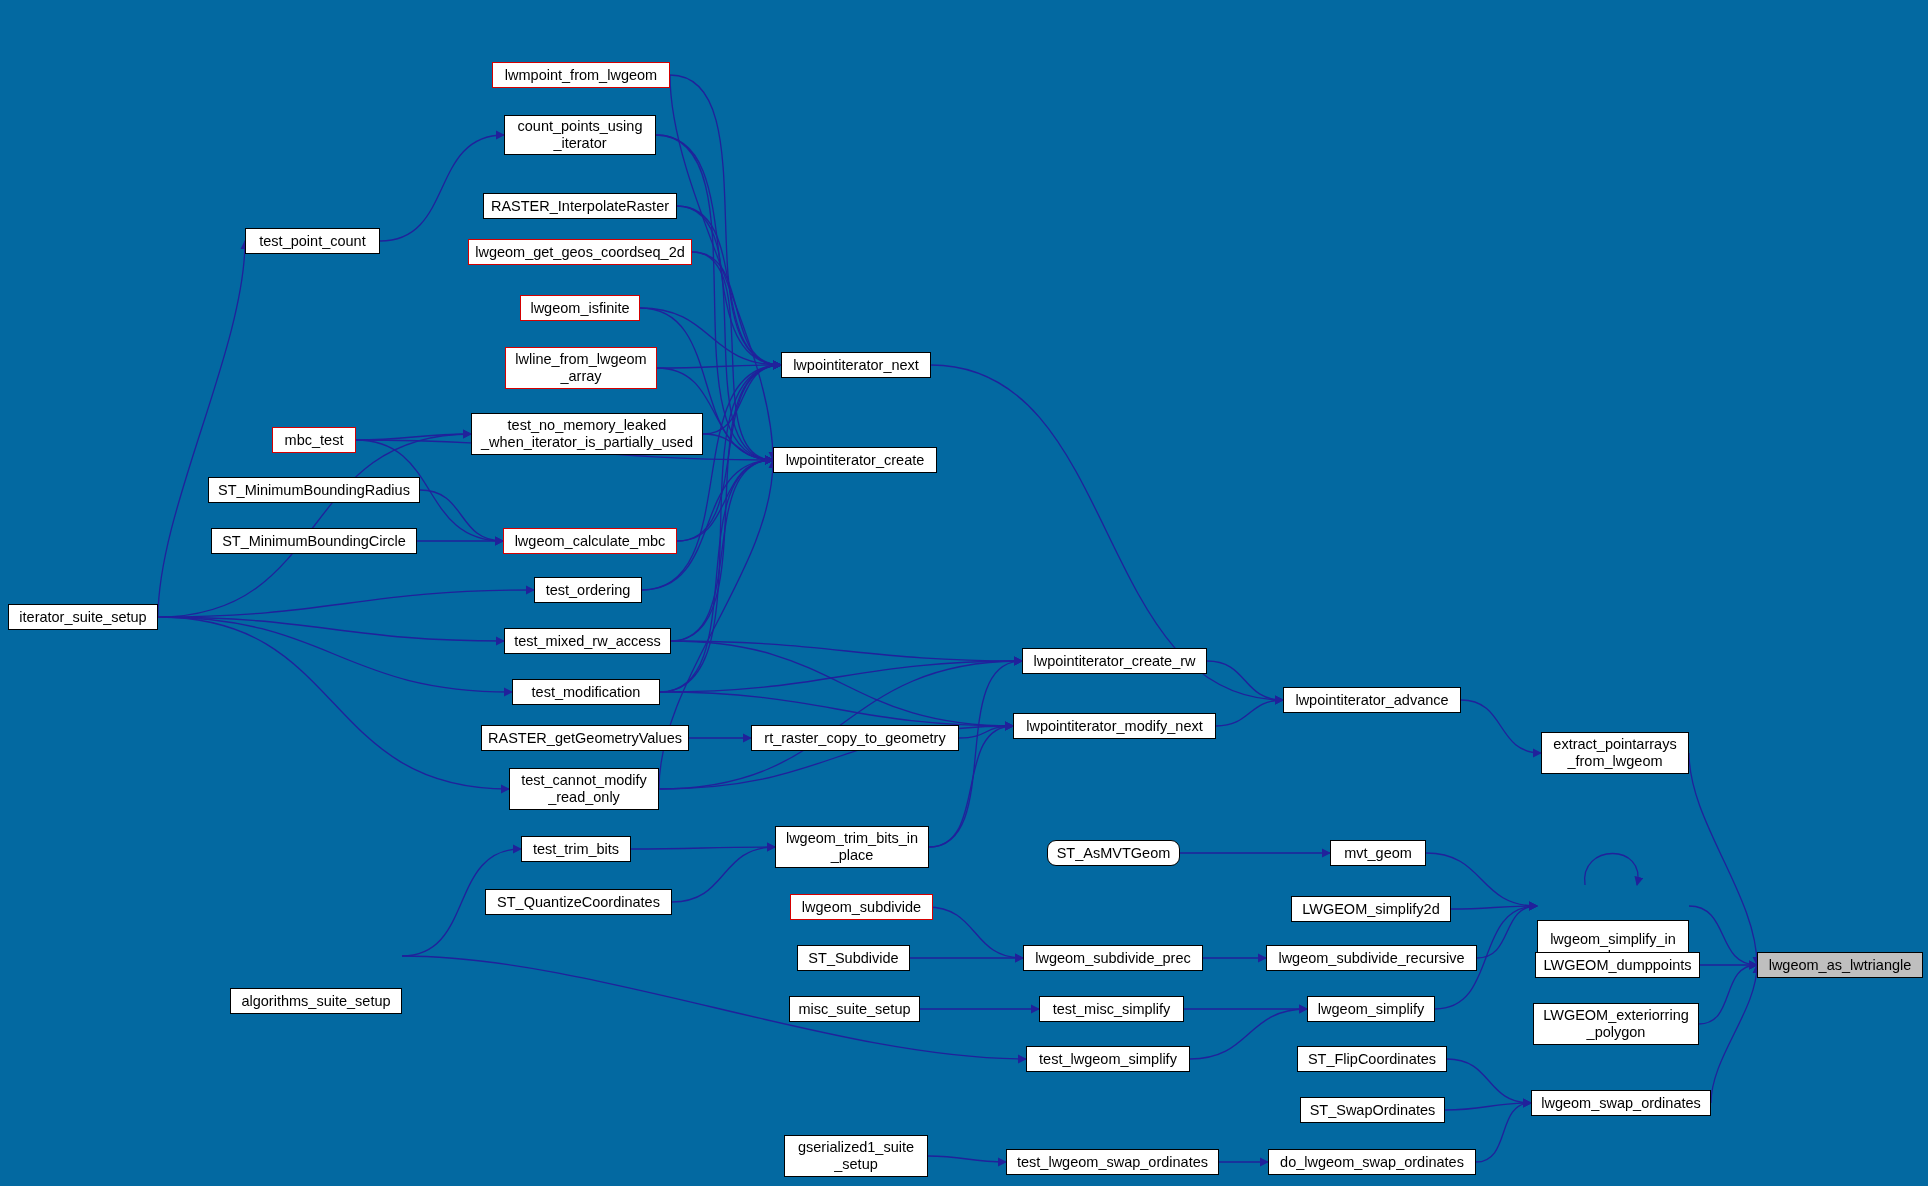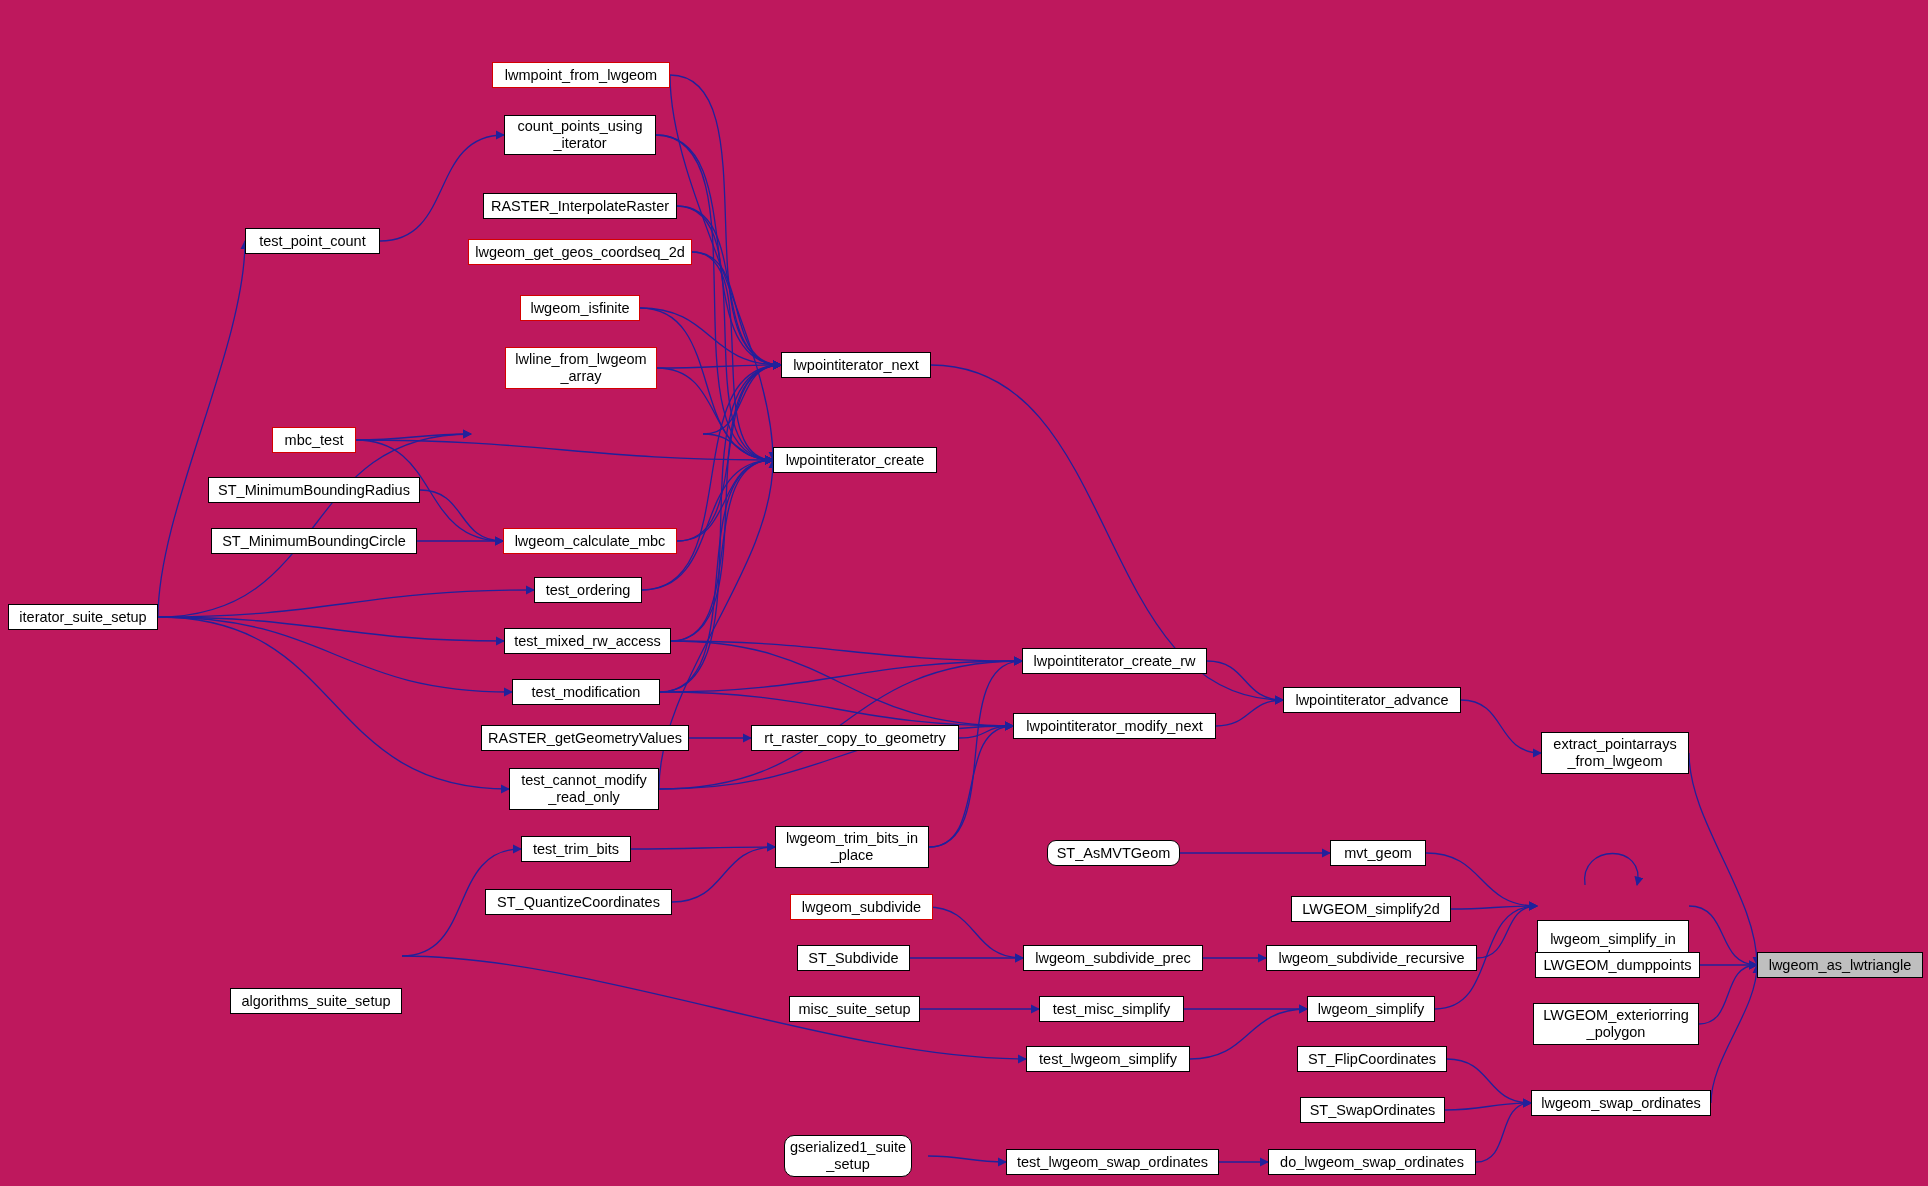--- a/index.html
+++ b/index.html
@@ -1,21 +1,21 @@
 <!DOCTYPE html>
 <html><head>
 <meta charset="utf-8">
 <style>
   html, body { margin:0; padding:0; background:#ffffff; }
   body { font-family: "Liberation Sans", sans-serif; }
   #canvas {
     position: relative;
     width: 1928px;
     height: 1186px;
-    background: #be185d;
+    background: #0369a1;
     overflow: hidden;
   }
   #edges { position:absolute; left:0; top:0; width:1928px; height:1186px; }
   .node {
     position: absolute;
     box-sizing: border-box;
     background: #ffffff;
     border: 1px solid #000000;
     display: flex;
     align-items: center;
@@ -121,20 +121,22 @@
 <div class="node red" style="left: 492px; top: 62px; width: 178px; height: 26px;">lwmpoint_from_lwgeom</div>
     <div class="node" style="left: 504px; top: 115px; width: 152px; height: 40px;">count_points_using
 _iterator</div>
     <div class="node" style="left: 483px; top: 193px; width: 194px; height: 26px;">RASTER_InterpolateRaster</div>
     <div class="node red" style="left: 468px; top: 239px; width: 224px; height: 26px;">lwgeom_get_geos_coordseq_2d</div>
     <div class="node red" style="left: 520px; top: 295px; width: 120px; height: 26px;">lwgeom_isfinite</div>
     <div class="node red" style="left: 505px; top: 347px; width: 152px; height: 42px;">lwline_from_lwgeom
 _array</div>
     <div class="node" style="left: 781px; top: 352px; width: 150px; height: 26px;">lwpointiterator_next</div>
     <div class="node" style="left: 245px; top: 228px; width: 135px; height: 26px;">test_point_count</div>
+    <div class="node" style="left: 471px; top: 413px; width: 232px; height: 42px;">test_no_memory_leaked
+_when_iterator_is_partially_used</div>
     <div class="node red" style="left: 272px; top: 427px; width: 84px; height: 26px;">mbc_test</div>
     <div class="node" style="left: 208px; top: 477px; width: 212px; height: 26px;">ST_MinimumBoundingRadius</div>
     <div class="node" style="left: 211px; top: 528px; width: 206px; height: 26px;">ST_MinimumBoundingCircle</div>
     <div class="node red" style="left: 503px; top: 528px; width: 174px; height: 26px;">lwgeom_calculate_mbc</div>
     <div class="node" style="left: 773px; top: 447px; width: 164px; height: 26px;">lwpointiterator_create</div>
     <div class="node" style="left: 534px; top: 577px; width: 108px; height: 26px;">test_ordering</div>
     <div class="node" style="left: 8px; top: 604px; width: 150px; height: 26px;">iterator_suite_setup</div>
     <div class="node" style="left: 504px; top: 628px; width: 167px; height: 26px;">test_mixed_rw_access</div>
     <div class="node" style="left: 512px; top: 679px; width: 148px; height: 26px;">test_modification</div>
     <div class="node" style="left: 1022px; top: 648px; width: 185px; height: 26px;">lwpointiterator_create_rw</div>
@@ -164,17 +166,17 @@
     <div class="node current" style="left: 1757px; top: 952px; width: 166px; height: 26px;">lwgeom_as_lwtriangle</div>
     <div class="node" style="left: 789px; top: 996px; width: 131px; height: 26px;">misc_suite_setup</div>
     <div class="node" style="left: 1039px; top: 996px; width: 145px; height: 26px;">test_misc_simplify</div>
     <div class="node" style="left: 1307px; top: 996px; width: 128px; height: 26px;">lwgeom_simplify</div>
     <div class="node" style="left: 1533px; top: 1003px; width: 166px; height: 42px;">LWGEOM_exteriorring
 _polygon</div>
     <div class="node" style="left: 1026px; top: 1046px; width: 164px; height: 26px;">test_lwgeom_simplify</div>
     <div class="node" style="left: 1297px; top: 1046px; width: 150px; height: 26px;">ST_FlipCoordinates</div>
     <div class="node" style="left: 1300px; top: 1097px; width: 145px; height: 26px;">ST_SwapOrdinates</div>
     <div class="node" style="left: 1531px; top: 1090px; width: 180px; height: 26px;">lwgeom_swap_ordinates</div>
-    <div class="node" style="left: 784px; top: 1135px; width: 128px; height: 42px; border-radius: 10px;">gserialized1_suite
+    <div class="node" style="left: 784px; top: 1135px; width: 144px; height: 42px;">gserialized1_suite
 _setup</div>
     <div class="node" style="left: 1006px; top: 1149px; width: 213px; height: 26px;">test_lwgeom_swap_ordinates</div>
     <div class="node" style="left: 1268px; top: 1149px; width: 208px; height: 26px;">do_lwgeom_swap_ordinates</div>
   </div>
 
 </body></html>

